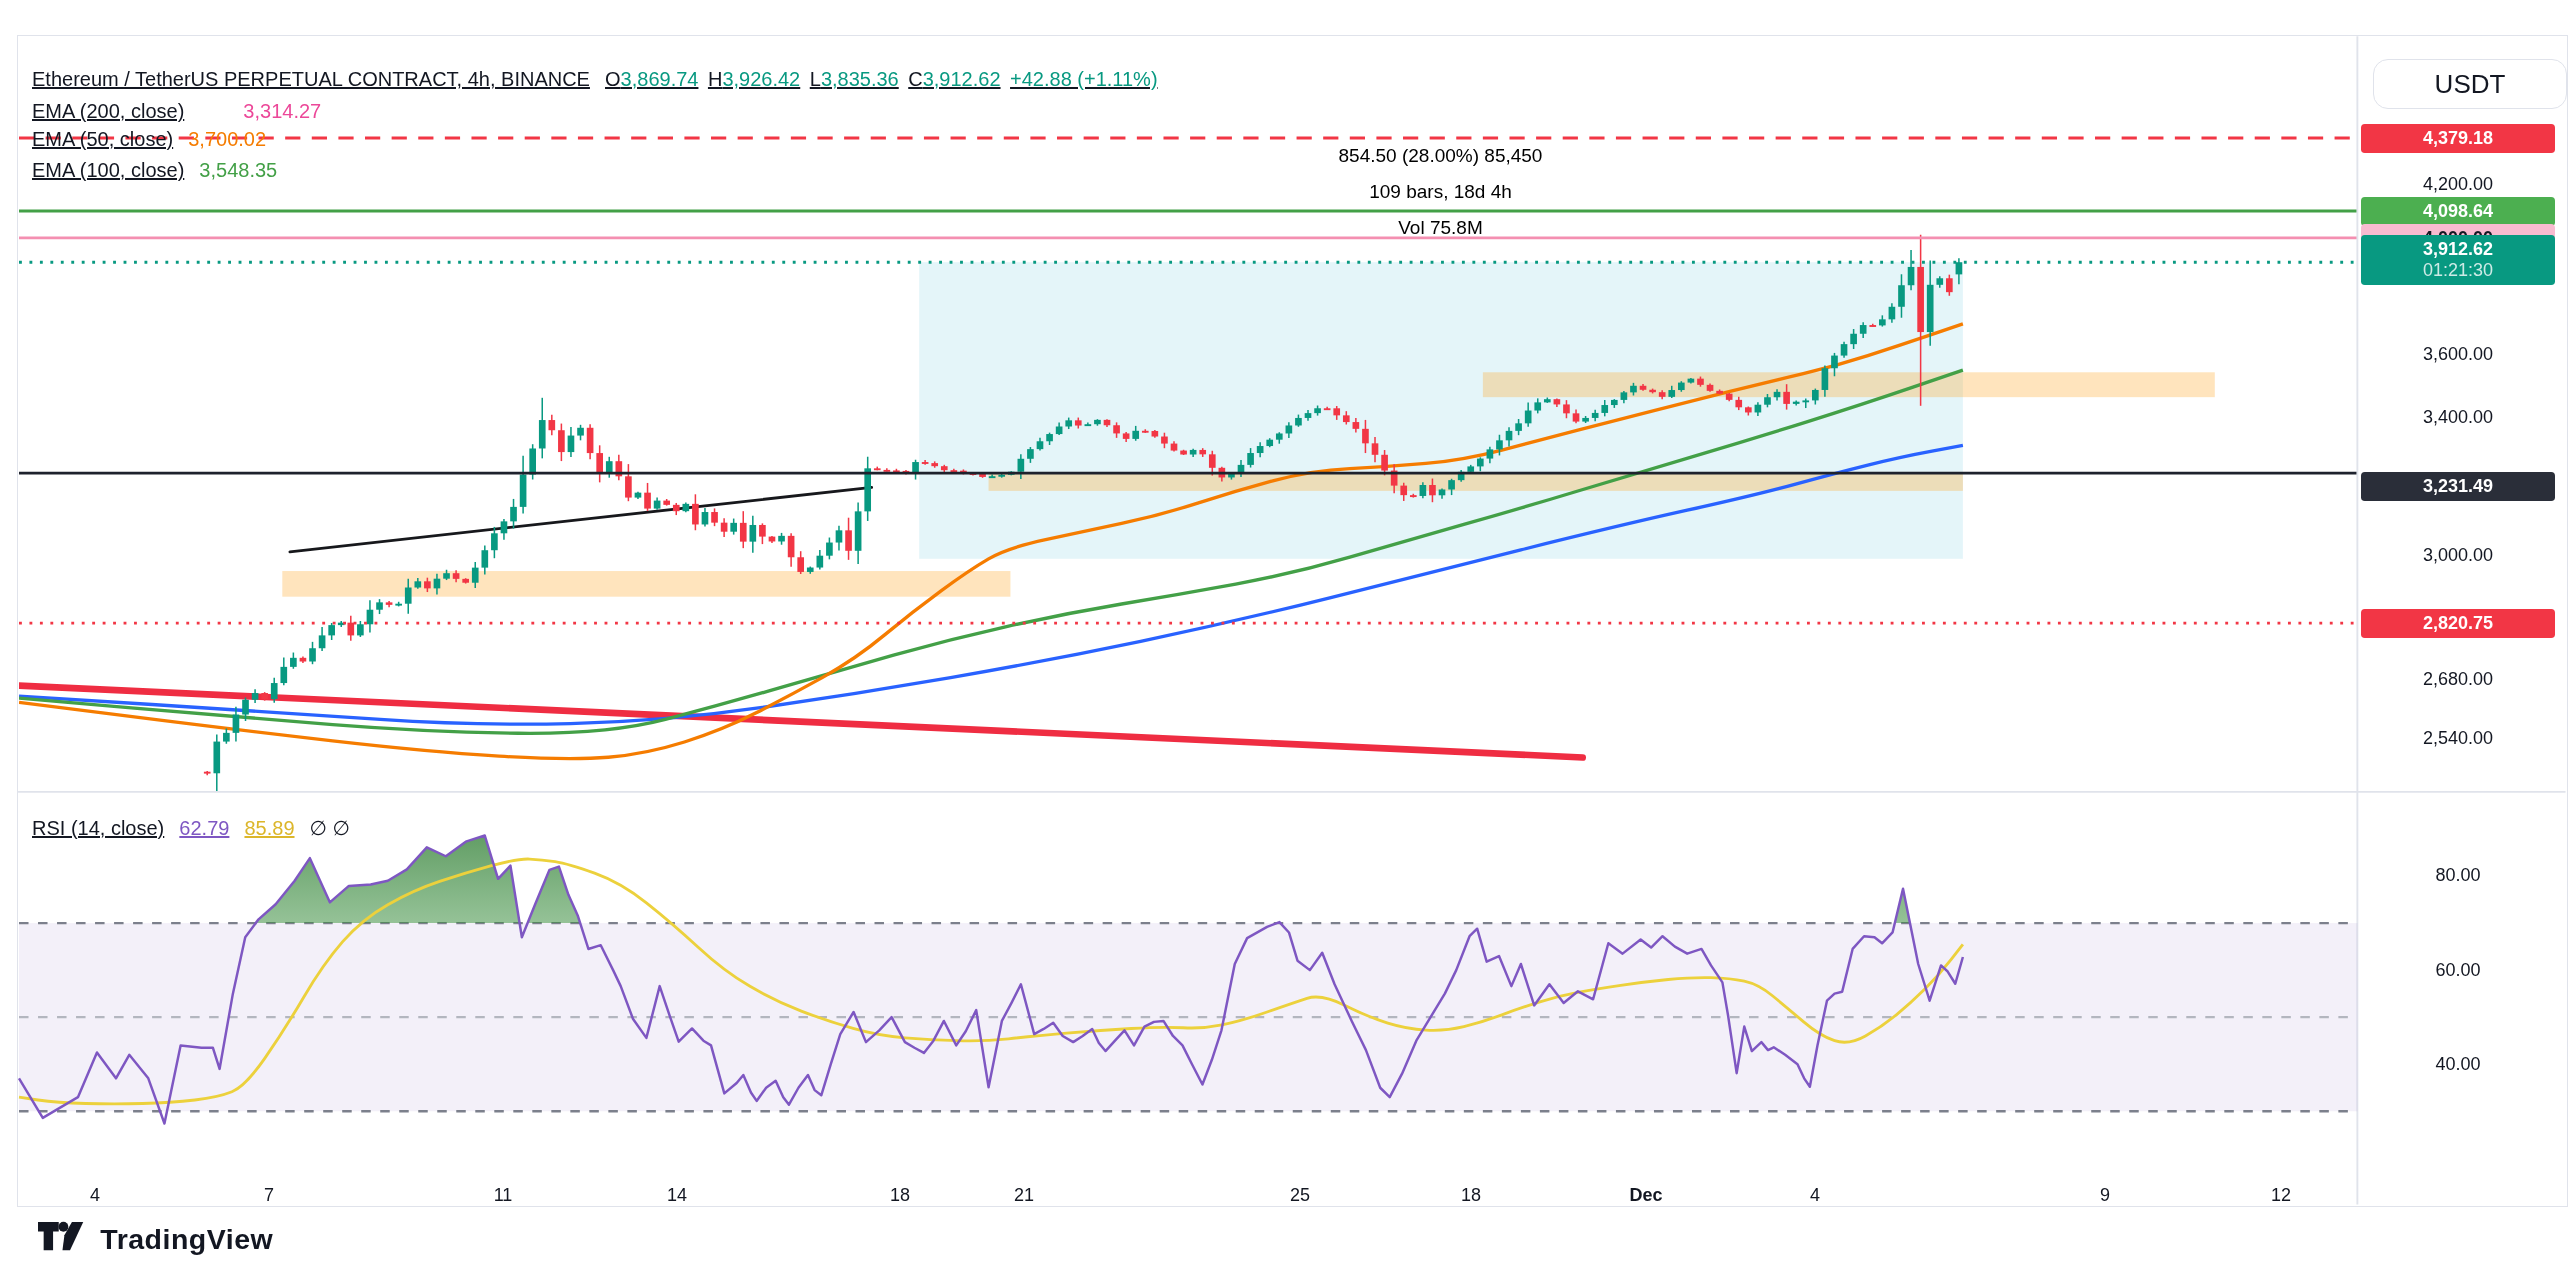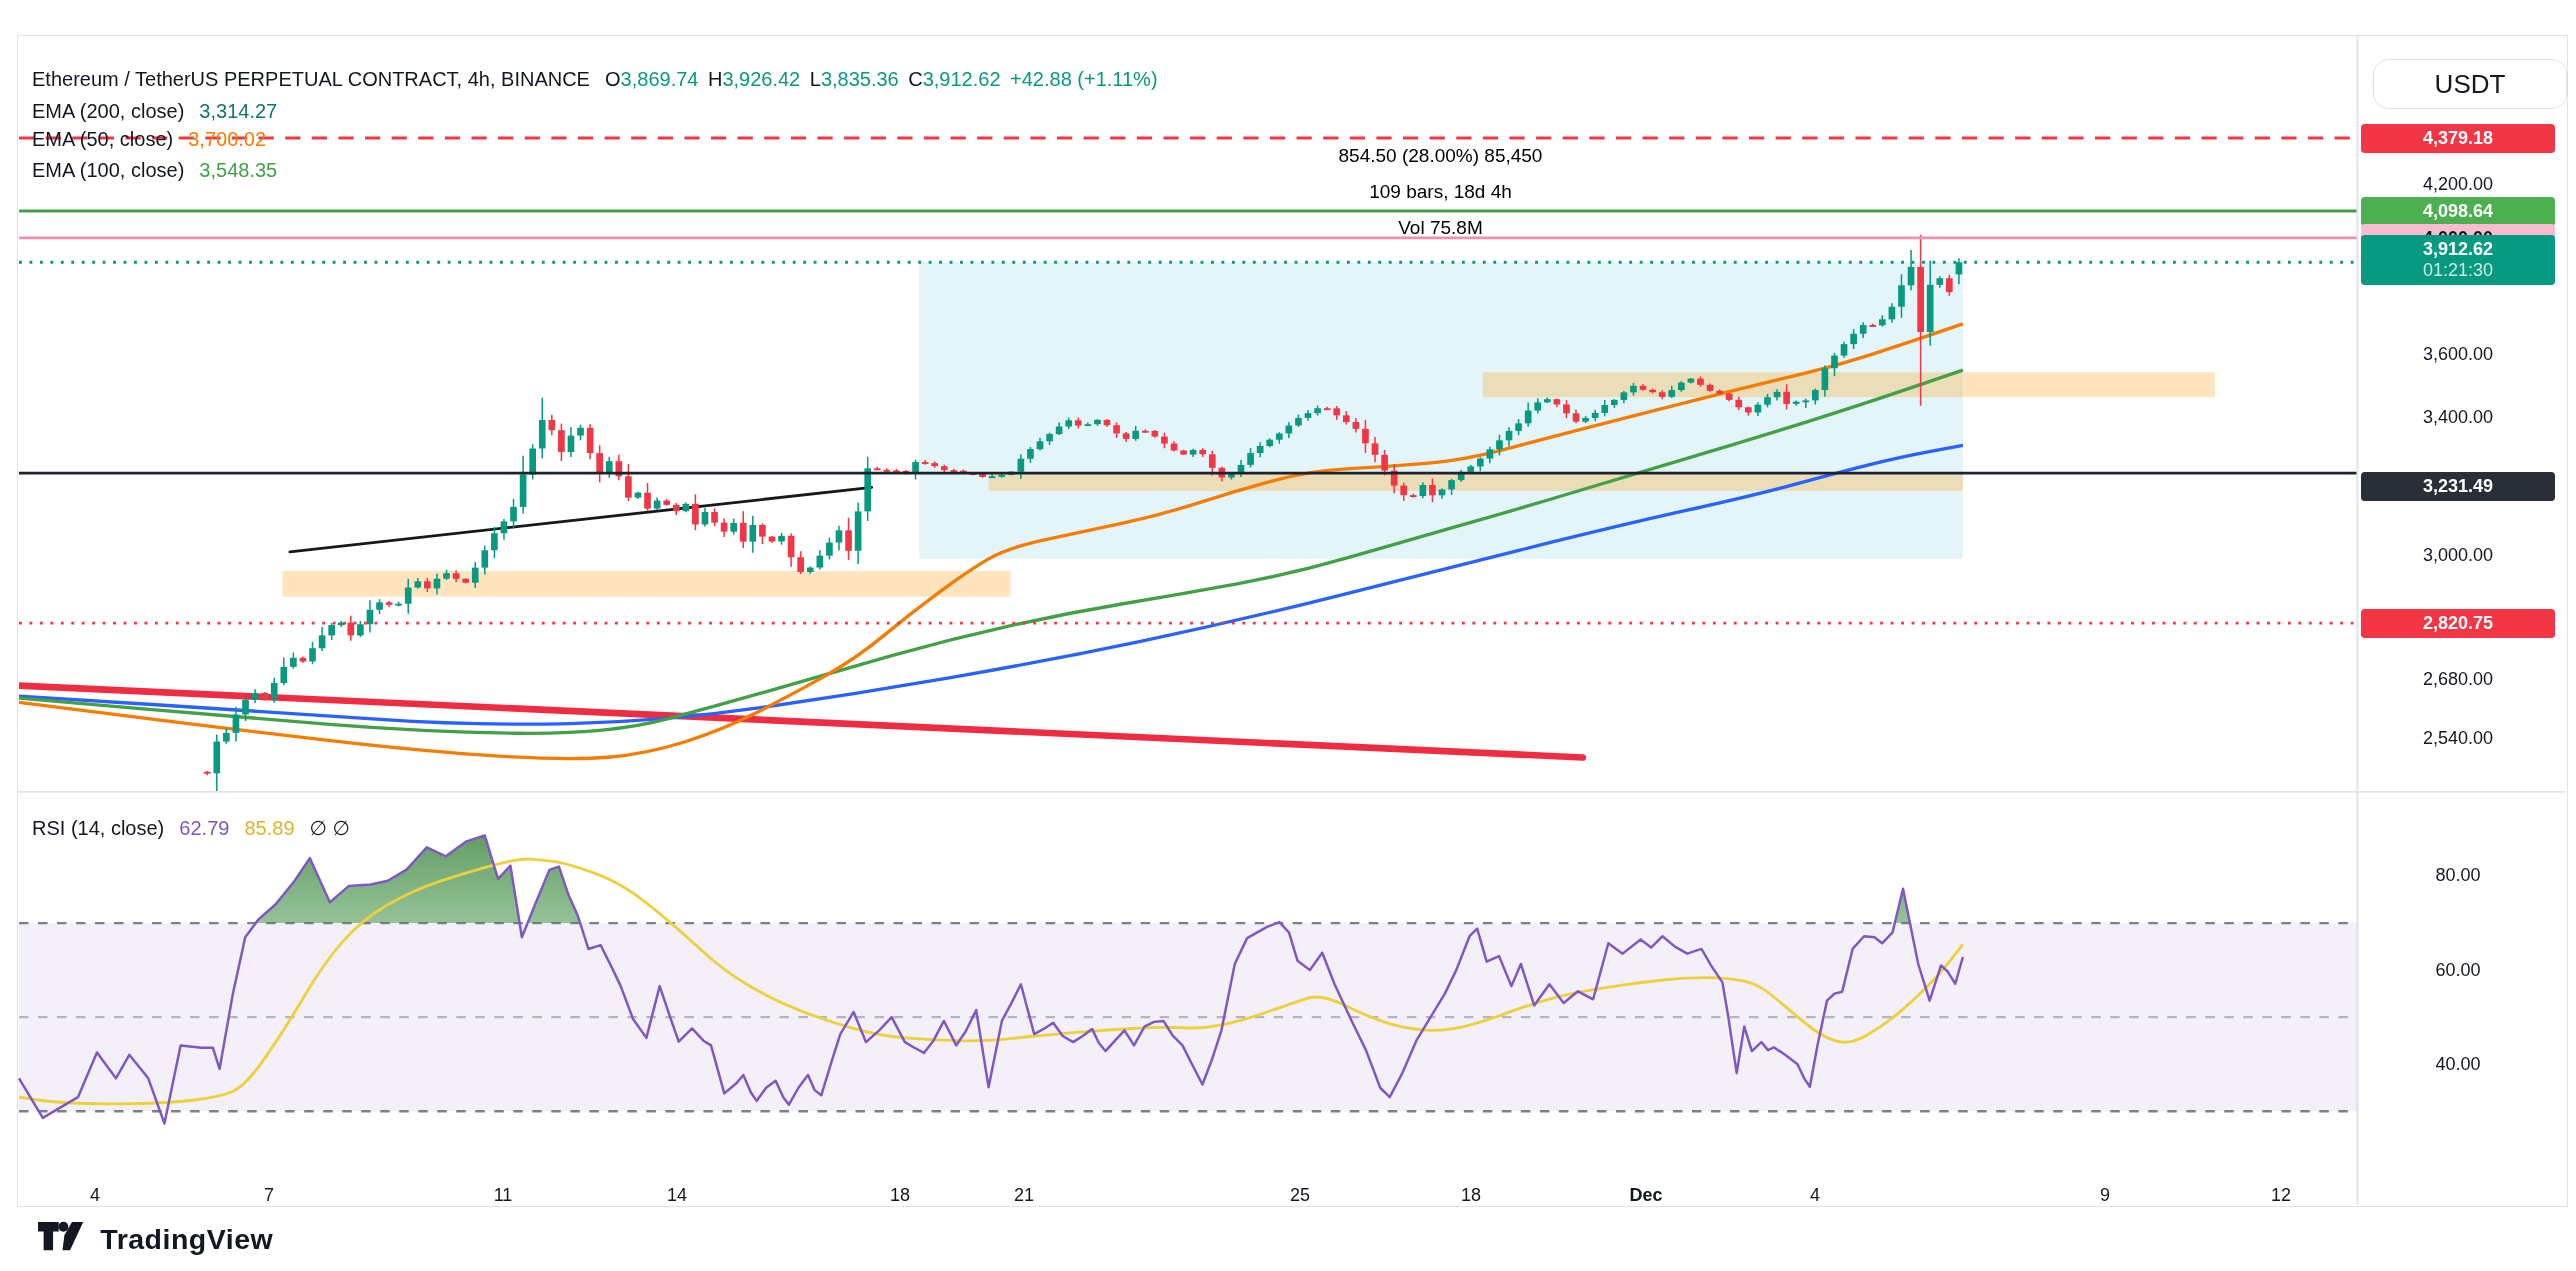--- a/index.html
+++ b/index.html
@@ -4,23 +4,23 @@
 <style>
   html,body{margin:0;padding:0;background:#fff;}
   body{width:2576px;height:1272px;position:relative;font-family:"Liberation Sans",sans-serif;color:#131722;overflow:hidden;}
   #stage{position:absolute;inset:0;}
   svg#chart{position:absolute;left:0;top:0;}
   .abs{position:absolute;}
   #publisher{left:17px;top:9.5px;font-size:20px;color:#131722;}
   #card{left:17px;top:35px;width:2549px;height:1170px;border:1px solid #e0e3eb;background:transparent;}
   .legend{left:32px;font-size:20px;white-space:nowrap;}
   .legend .dim{color:#131722;}
-  .tok{margin-right:9.5px;}
+  .tok{margin-right:9.5px;text-decoration:underline;}
   .grn{color:#089981;}
-  .blu{color:#0f766e;}
+  .blu{color:#ec4899;margin-left:44px;}
   .org{color:#f57c00;}
   .emg{color:#43a047;}
   #measure-text{width:475px;text-align:center;font-size:19px;line-height:36px;color:#000000;}
   #usdt-btn{left:2373px;top:59px;width:192px;height:48px;border:1px solid #e0e3eb;border-radius:15px;display:flex;align-items:center;justify-content:center;font-size:26px;font-weight:400;color:#131722;background:#fff;}
   .axis-label{left:2361px;width:194px;text-align:center;font-size:18px;color:#131722;}
   .badge{left:2361px;width:194px;text-align:center;font-size:18px;font-weight:700;border-radius:3.8px;padding:3.8px 0;}
   .badge .sub{font-weight:400;opacity:.8;font-size:18px;}
   .tick{font-size:18px;color:#131722;transform:translateX(-50%);}
   .rsi-lab{left:2361px;width:194px;text-align:center;font-size:18px;color:#131722;}
   #rsi-legend{left:32px;top:816px;font-size:20px;white-space:nowrap;}

